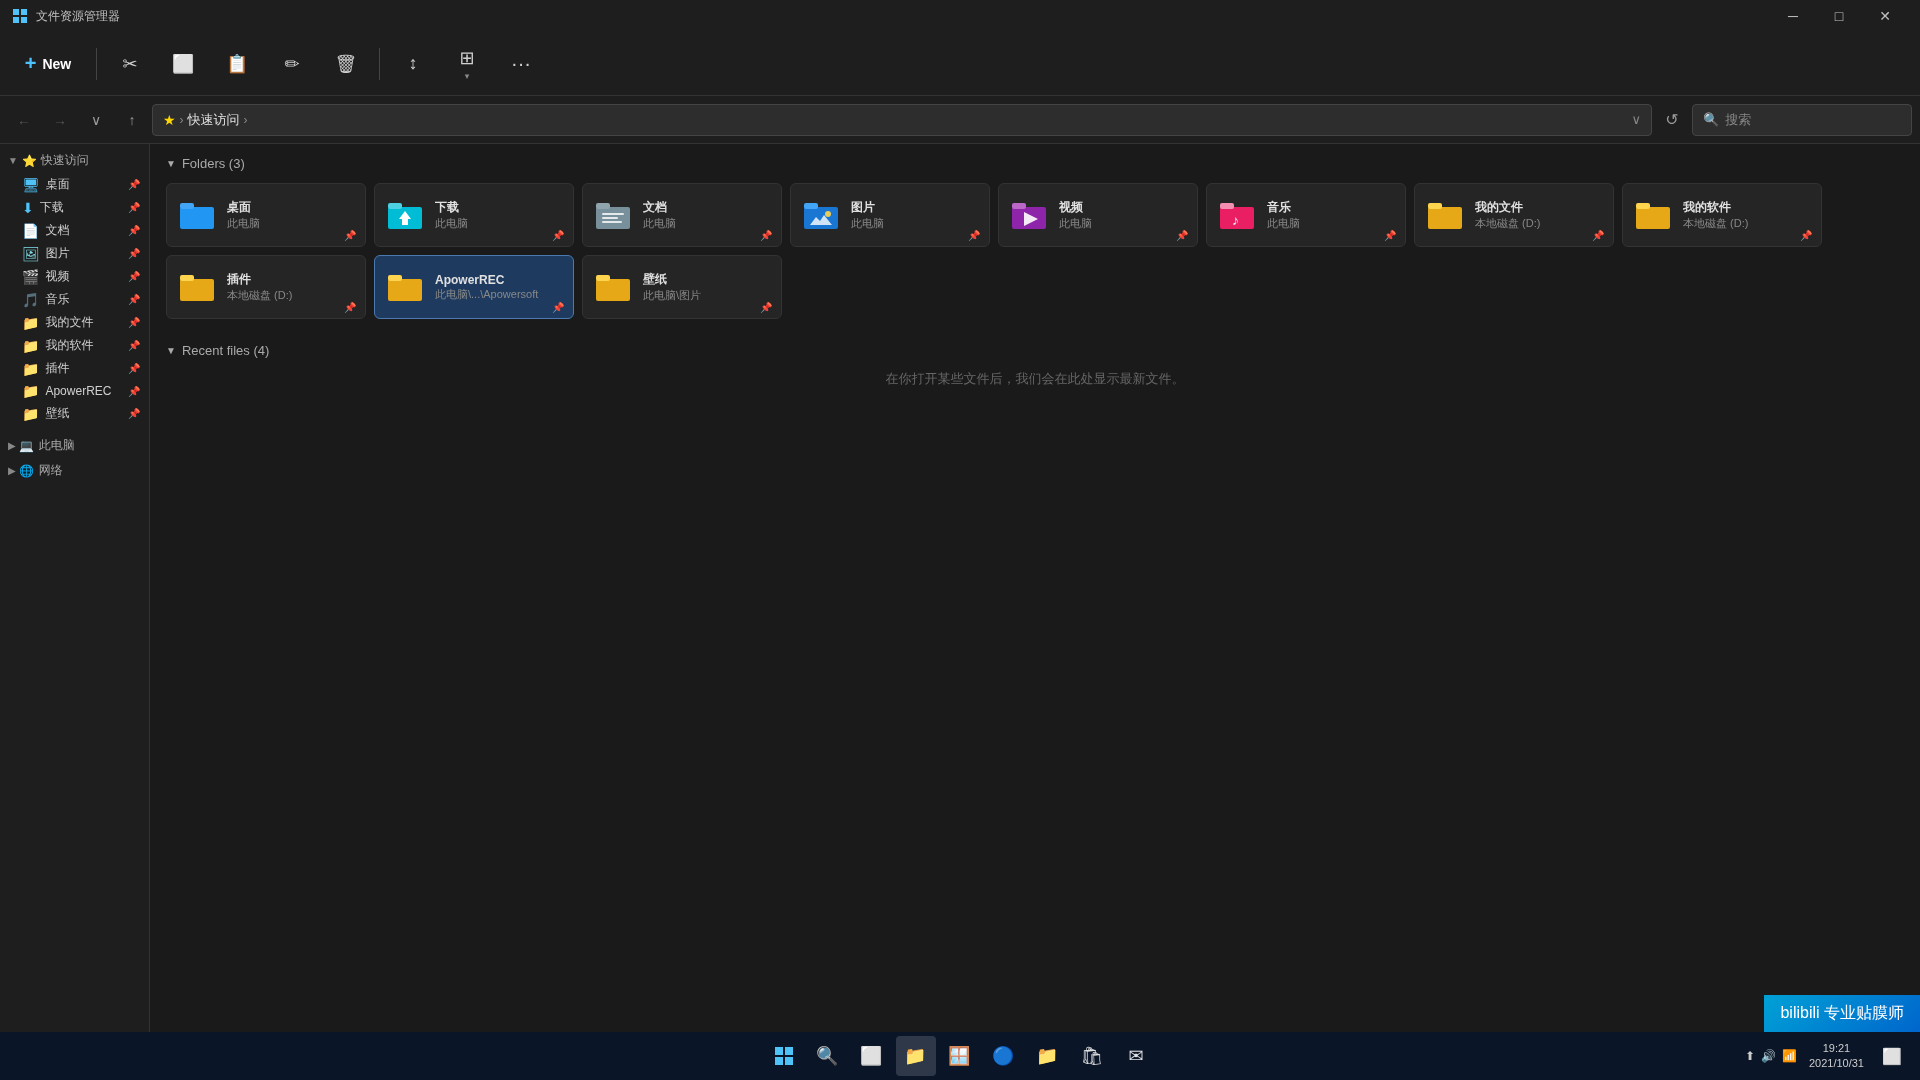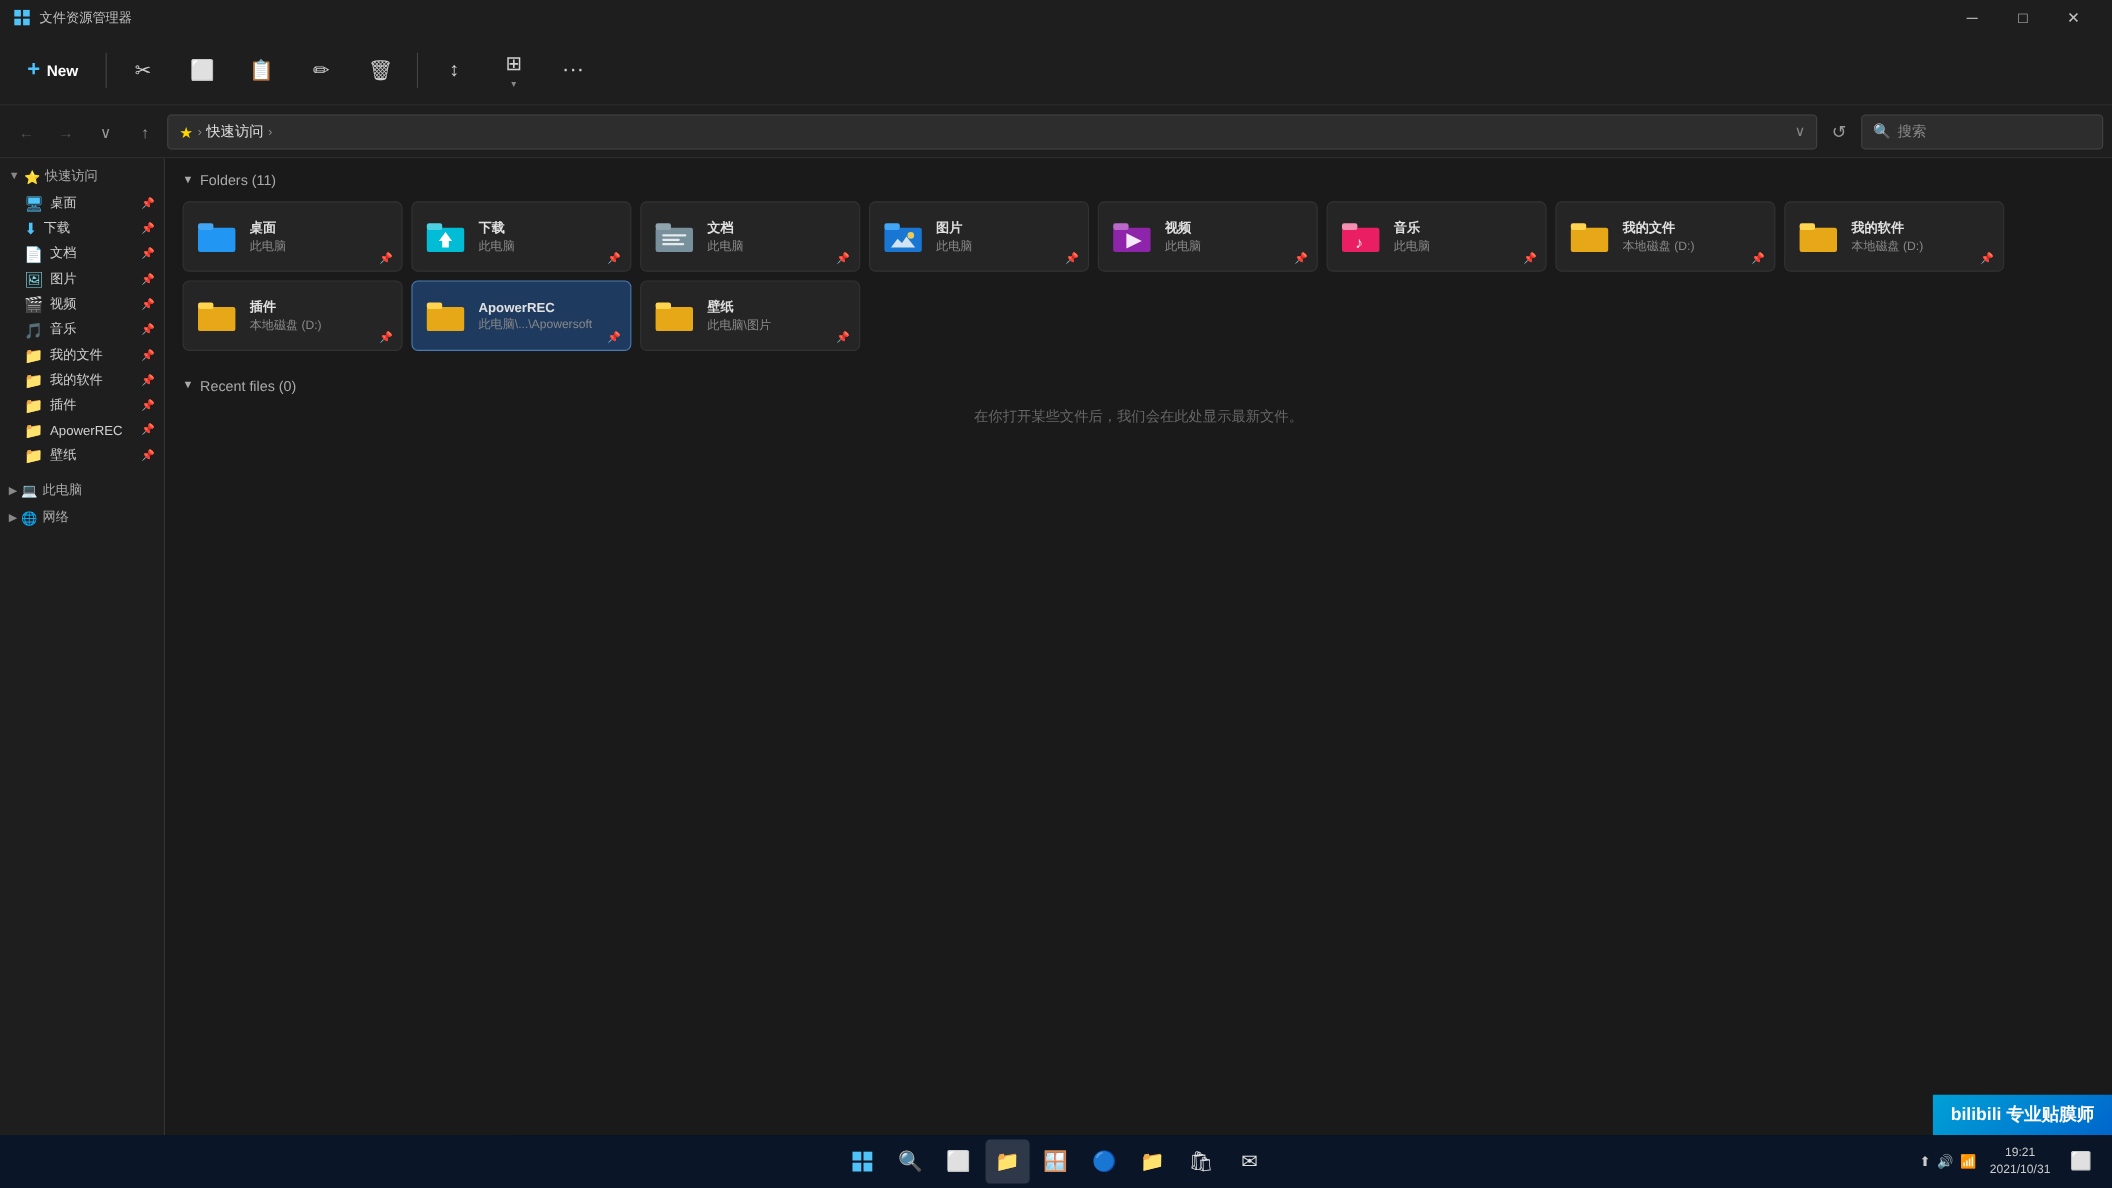--- a/index.html
+++ b/index.html
@@ -337,21 +337,21 @@
     }
 
     
     .bili-watermark {
       position: fixed;
       bottom: 48px;
       right: 0;
       background: linear-gradient(135deg, #00a1d6, #0066cc);
       color: white;
       font-size: 16px;
-      font-weight: bold;
+      font-weight: normal;
       padding: 8px 16px;
       display: flex;
       align-items: center;
       gap: 4px;
     }
   </style>
 </head>
 <body>
 
 <div class="title-bar">
@@ -500,21 +500,21 @@
       <span style="font-size:10px; color:#888">▶</span>
       <span>🌐</span>
       <span>网络</span>
     </div>
   </div>
 
   <div class="content">
 
     <div class="section-header">
       <span class="chevron-icon">▼</span>
-      <span>Folders (11)</span>
+      <span>Folders (3)</span>
     </div>
 
     <div class="folders-grid">
 
       <div class="folder-item">
         <div class="folder-icon-wrap">
           <svg width="38" height="32" viewBox="0 0 38 32">
             <rect x="2" y="8" width="34" height="22" rx="2" fill="#2196F3"></rect>
             <rect x="2" y="4" width="14" height="6" rx="2" fill="#42a5f5"></rect>
           </svg>
@@ -672,21 +672,21 @@
           <div class="folder-sub">此电脑\图片</div>
         </div>
         <span class="folder-pin">📌</span>
       </div>
 
     </div>
 
     <div class="recent-section">
       <div class="section-header">
         <span class="chevron-icon">▼</span>
-        <span>Recent files (0)</span>
+        <span>Recent files (4)</span>
       </div>
       <div class="recent-empty">在你打开某些文件后，我们会在此处显示最新文件。</div>
     </div>
 
   </div>
 </div>
 
 <div class="status-bar">
   <span>11 个项目</span>
   <span>|</span>

